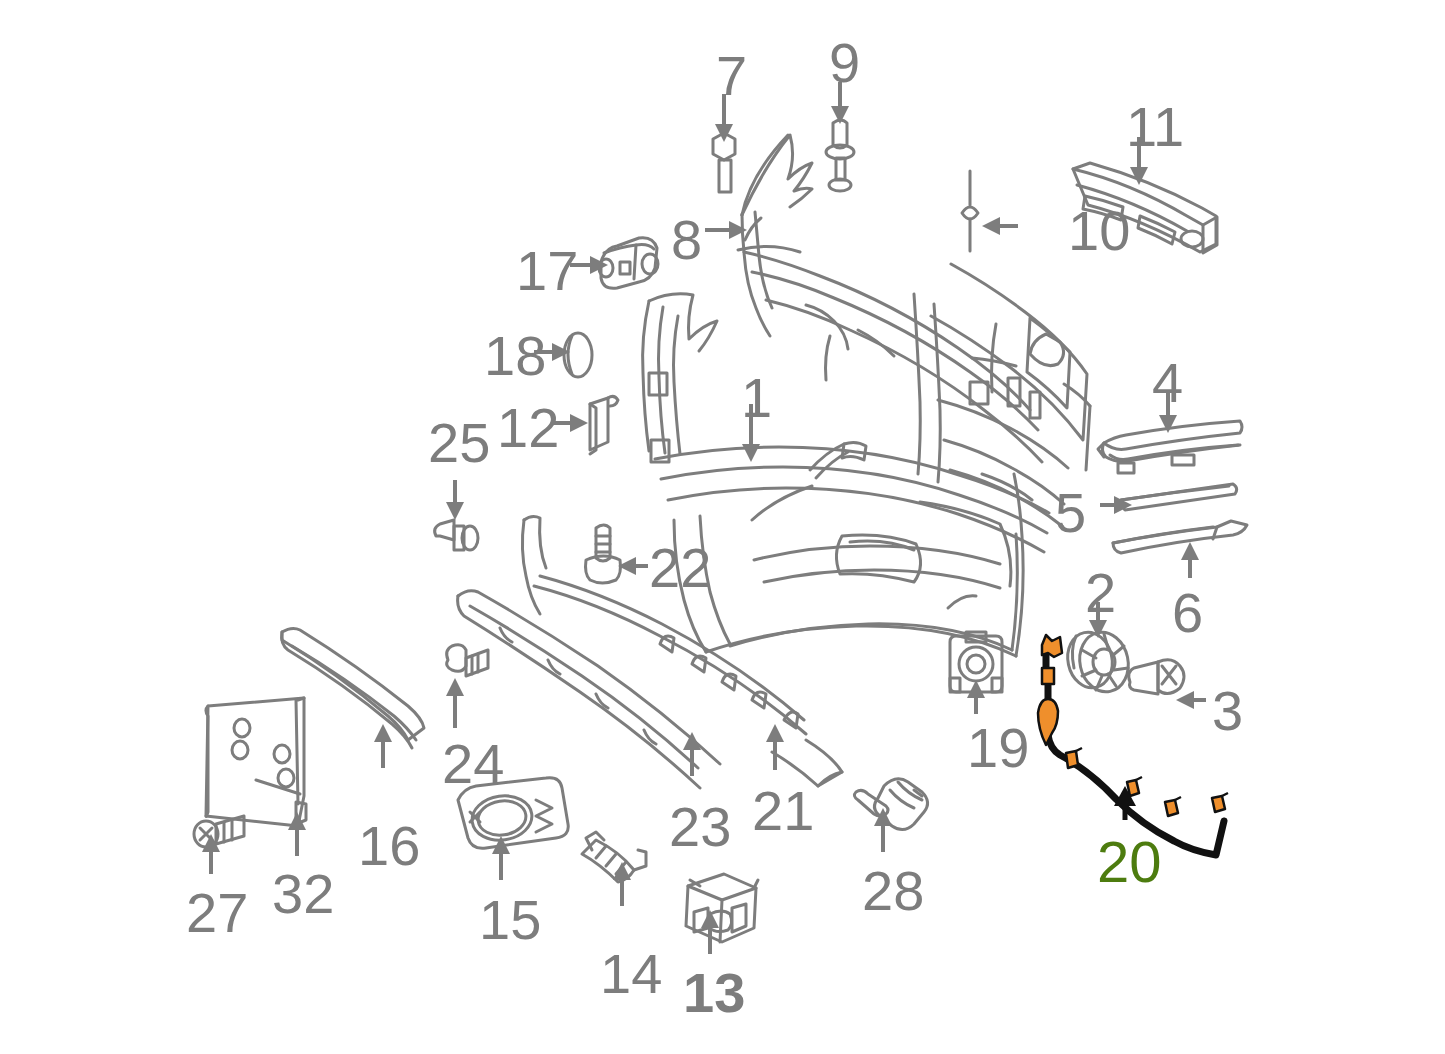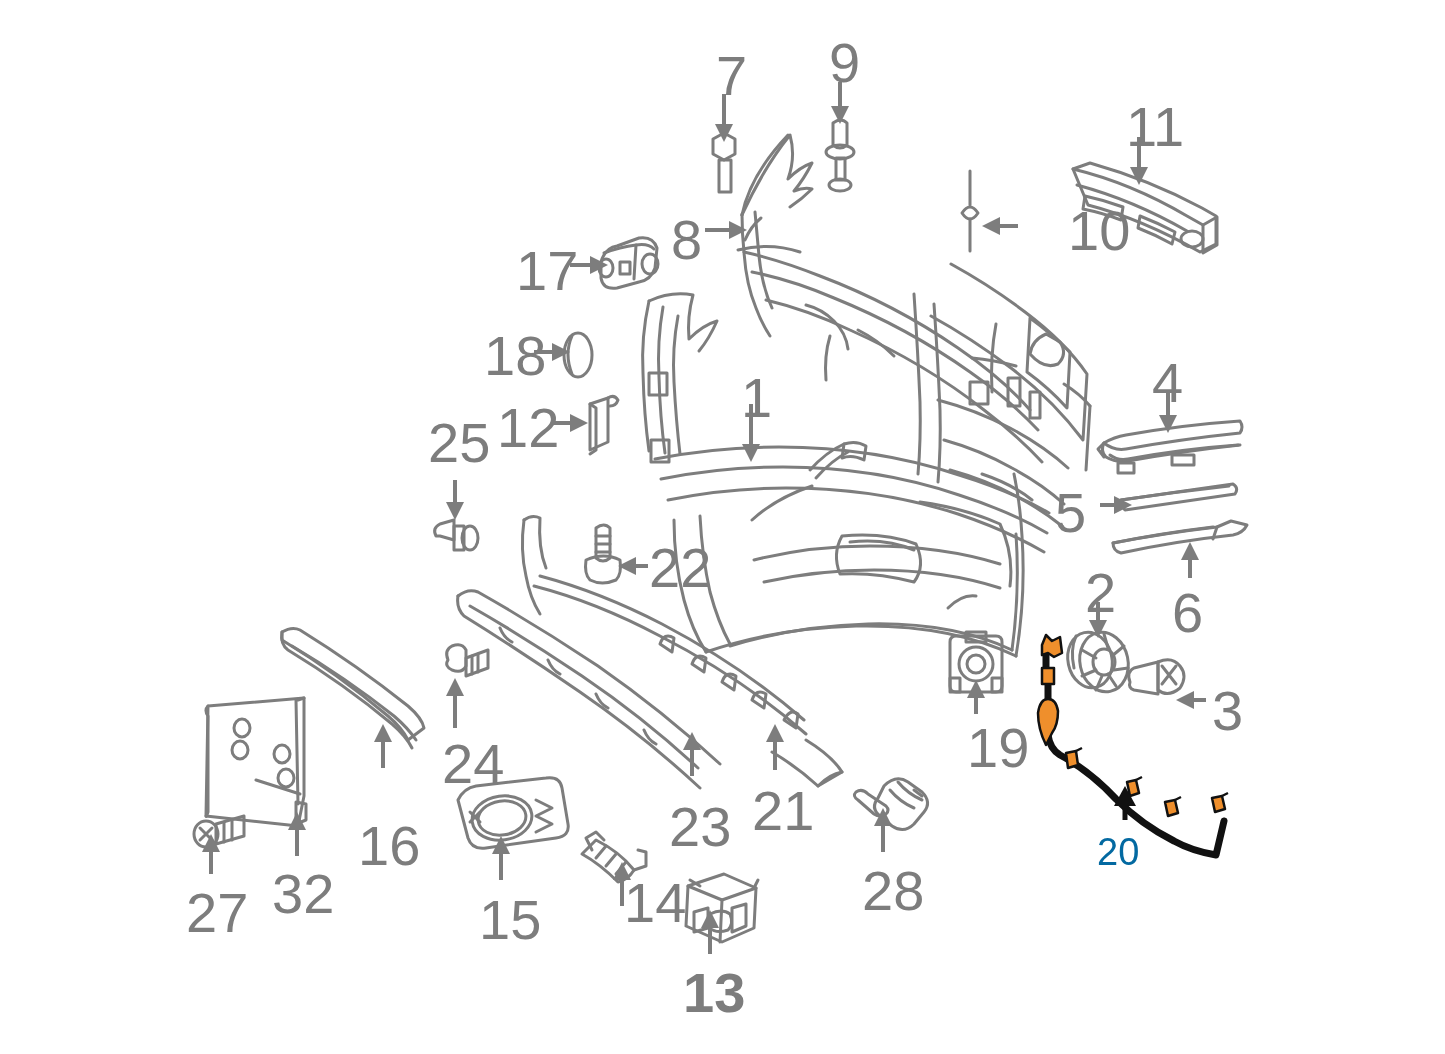--- a/index.html
+++ b/index.html
@@ -1,21 +1,21 @@
 <!DOCTYPE html>
 <html><head>
 <meta charset="utf-8">
 <style>
   html,body{margin:0;padding:0;background:#fff;}
   body{font-family:"Liberation Sans", sans-serif;}
   #stage{position:relative;width:1445px;height:1054px;background:#ffffff;overflow:hidden;}
   #stage svg{position:absolute;top:0;left:0;width:1445px;height:1054px;}
   .cap{position:absolute;font-family:"Liberation Sans", sans-serif;font-weight:400;line-height:1;
        color:#7d7d7d;font-size:56px;white-space:nowrap;user-select:none;}
-  .cap.hl{color:#0369a1;font-size:38px;font-weight:400;}
+  .cap.hl{color:#4d7c0f;font-size:58px;font-weight:400;}
 </style>
 </head>
 <body>
 
 <div id="stage">
 
   <svg viewBox="0 0 1445 1054" xmlns="http://www.w3.org/2000/svg">
     <defs>
       <g id="arrowhead-def"></g>
     </defs>
@@ -386,21 +386,21 @@
   <div class="cap" style="left:1152px;top:355px;">4</div>
   <div class="cap" style="left:1055px;top:485px;">5</div>
   <div class="cap" style="left:1172px;top:585px;">6</div>
   <div class="cap" style="left:716px;top:48px;">7</div>
   <div class="cap" style="left:671px;top:212px;">8</div>
   <div class="cap" style="left:829px;top:35px;">9</div>
   <div class="cap" style="left:1068px;top:203px;">10</div>
   <div class="cap" style="left:1126px;top:99px;">11</div>
   <div class="cap" style="left:497px;top:400px;">12</div>
   <div class="cap" style="left:683px;top:965px;font-weight:bold;">13</div>
-  <div class="cap" style="left:600px;top:875px;margin-left:24px;">14</div>
+  <div class="cap" style="left:600px;top:946px;">14</div>
   <div class="cap" style="left:479px;top:892px;">15</div>
   <div class="cap" style="left:358px;top:818px;">16</div>
   <div class="cap" style="left:516px;top:243px;">17</div>
   <div class="cap" style="left:484px;top:328px;text-align:right;">18</div>
   <div class="cap" style="left:967px;top:720px;">19</div>
   <div class="cap hl" style="left:1097px;top:833px;">20</div>
   <div class="cap" style="left:752px;top:783px;">21</div>
   <div class="cap" style="left:649px;top:540px;">22</div>
   <div class="cap" style="left:669px;top:789px;margin-top:10px;">23</div>
   <div class="cap" style="left:442px;top:736px;">24</div>

